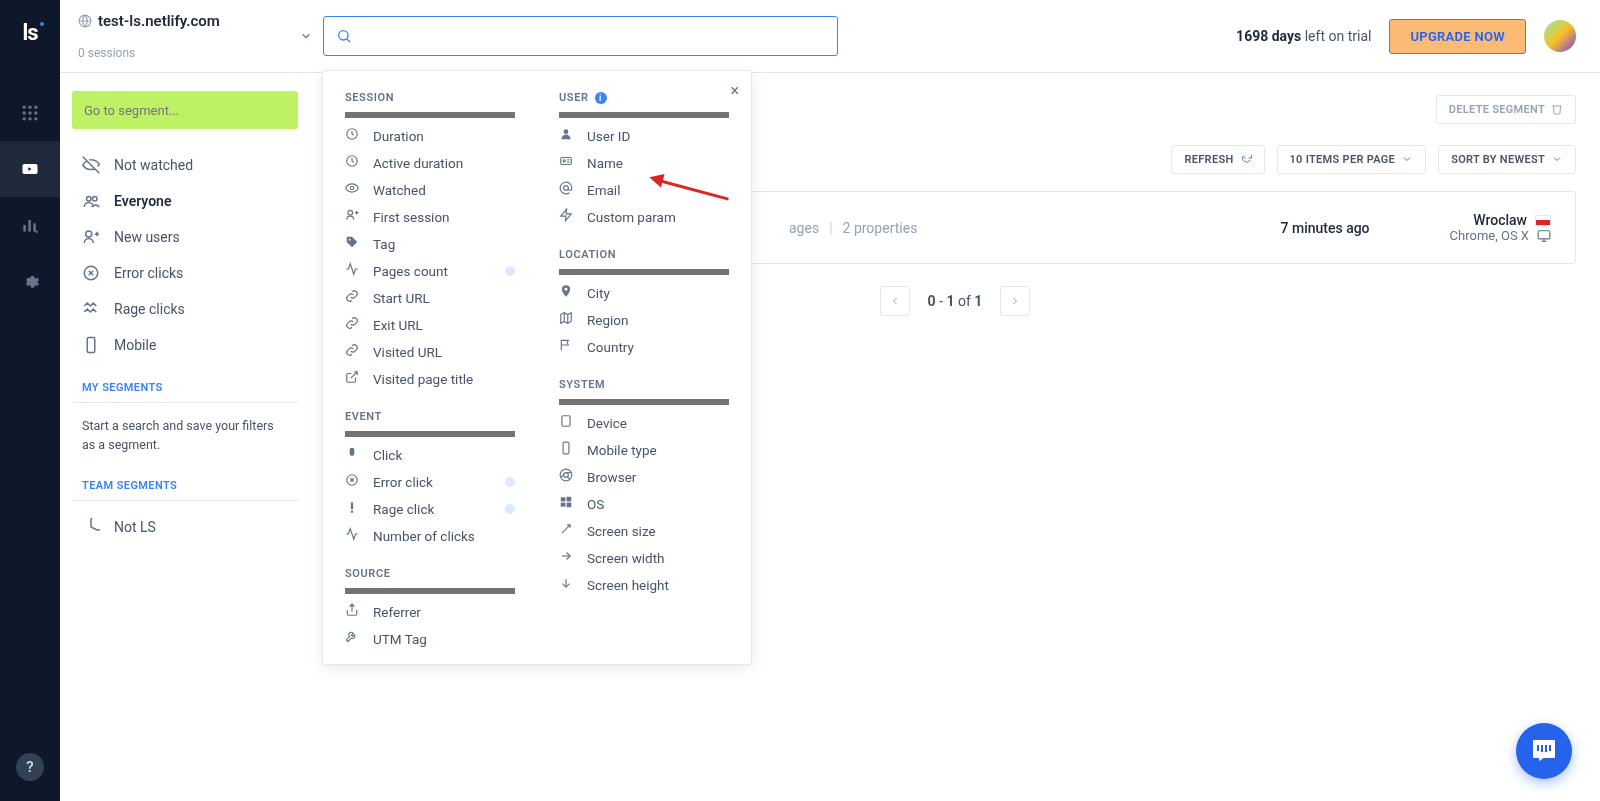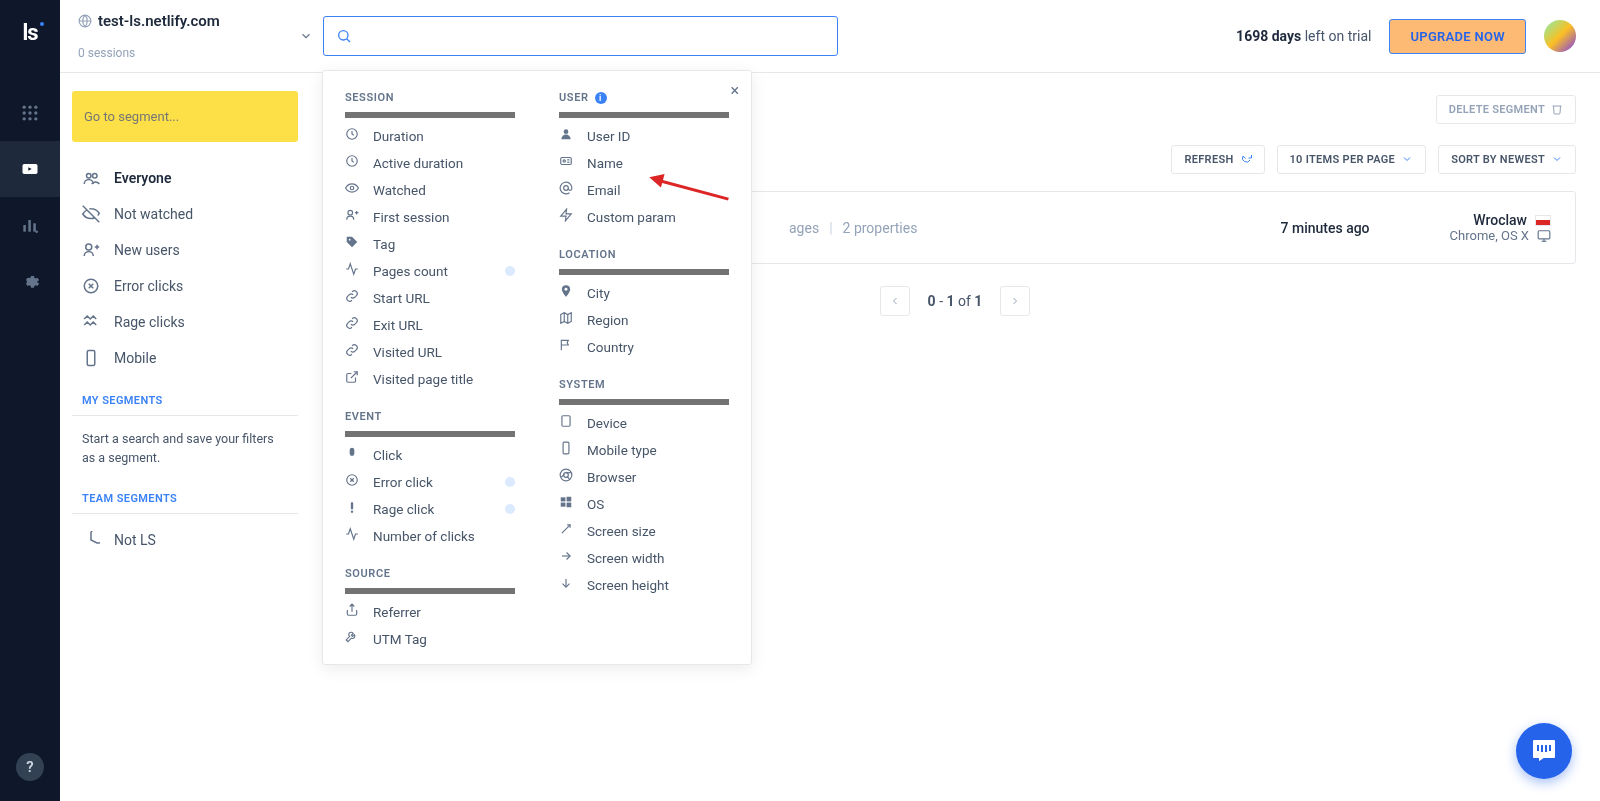--- a/index.html
+++ b/index.html
@@ -26,21 +26,21 @@
 .searchbox svg { width:16px; height:16px; color:#3b82f6; }
 .searchbox input { border:none; outline:none; flex:1; font-size:14px; }
 .header-right { margin-left:auto; display:flex; align-items:center; gap:18px; }
 .trial { font-size:14px; color:#475569; }
 .trial b { color:#1e293b; }
 .upgrade-btn { border:1px solid #3b82f6; color:#2563eb; background:#fdba74; padding:9px 20px; border-radius:3px; font-size:13px; font-weight:600; letter-spacing:.3px; cursor:pointer; }
 .avatar { width:32px; height:32px; border-radius:50%; background:linear-gradient(135deg,#86efac 0%,#fbbf24 50%,#7c3aed 100%); cursor:pointer; }
 
 
 .sidebar { position:absolute; left:60px; top:73px; width:250px; bottom:0; padding:18px 12px; }
-.seg-search { width:100%; height:51px; background:#fde047; border:none; border-radius:3px; padding:0 12px; font-size:13px; color:#64748b; margin-bottom:18px; }
+.seg-search { width:100%; height:38px; background:#bef264; border:none; border-radius:3px; padding:0 12px; font-size:13px; color:#64748b; margin-bottom:18px; }
 .seg-item { display:flex; align-items:center; gap:14px; padding:9px 10px; border-radius:3px; font-size:14px; color:#475569; cursor:pointer; }
 .seg-item.bold { font-weight:600; color:#1e293b; }
 .seg-item svg, .seg-item .si { width:18px; height:18px; color:#64748b; flex-shrink:0; }
 .seg-head { font-size:11px; font-weight:600; letter-spacing:.4px; color:#3b82f6; padding:18px 10px 8px; border-bottom:1px solid #e5e7eb; margin-bottom:8px; }
 .seg-hint { font-size:12.5px; color:#475569; padding:6px 10px; line-height:1.5; }
 
 
 .main { position:absolute; left:310px; top:73px; right:0; bottom:0; padding:18px 24px; }
 .toolbar { display:flex; justify-content:flex-end; gap:12px; align-items:center; height:36px; margin-bottom:14px; }
 .btn-out { border:1px solid #e5e7eb; background:#fff; padding:7px 12px; border-radius:3px; font-size:11px; font-weight:600; letter-spacing:.3px; color:#475569; cursor:pointer; display:flex; align-items:center; gap:6px; }
@@ -144,33 +144,33 @@
   <div class="header-right">
     <div class="trial"><b>1698 days</b> <span>left on trial</span></div>
     <button class="upgrade-btn">UPGRADE NOW</button>
     <div class="avatar"></div>
   </div>
 </div>
 
 <div class="sidebar">
   <input class="seg-search" placeholder="Go to segment..." style="">
   <div id="seg-list">
+      <div class="seg-item">
+        <span class="si"><svg viewBox="0 0 24 24" fill="none" stroke="currentColor" stroke-width="2">
+            <path d="M17 17a10 10 0 01-5 1c-7 0-11-6-11-6a18 18 0 015-5M9.9 5A10 10 0 0112 5c7 0 11 6 11 6a18 18 0 01-2 3M1 1l22 22"></path>
+          </svg></span>
+        <span>Not watched</span>
+      </div>
       <div class="seg-item bold">
         <span class="si"><svg viewBox="0 0 24 24" fill="none" stroke="currentColor" stroke-width="2">
             <circle cx="9" cy="9" r="3"></circle>
             <circle cx="17" cy="9" r="3"></circle>
             <path d="M3 20a6 6 0 0112 0M13 20a6 6 0 0110 0"></path>
           </svg></span>
         <span>Everyone</span>
-      </div>
-      <div class="seg-item">
-        <span class="si"><svg viewBox="0 0 24 24" fill="none" stroke="currentColor" stroke-width="2">
-            <path d="M17 17a10 10 0 01-5 1c-7 0-11-6-11-6a18 18 0 015-5M9.9 5A10 10 0 0112 5c7 0 11 6 11 6a18 18 0 01-2 3M1 1l22 22"></path>
-          </svg></span>
-        <span>Not watched</span>
       </div>
       <div class="seg-item">
         <span class="si"><svg viewBox="0 0 24 24" fill="none" stroke="currentColor" stroke-width="2">
             <circle cx="9" cy="8" r="4"></circle>
             <path d="M3 20a6 6 0 0112 0M17 8h6M20 5v6"></path>
           </svg></span>
         <span>New users</span>
       </div>
       <div class="seg-item">
         <span class="si"><svg viewBox="0 0 24 24" fill="none" stroke="currentColor" stroke-width="2">

